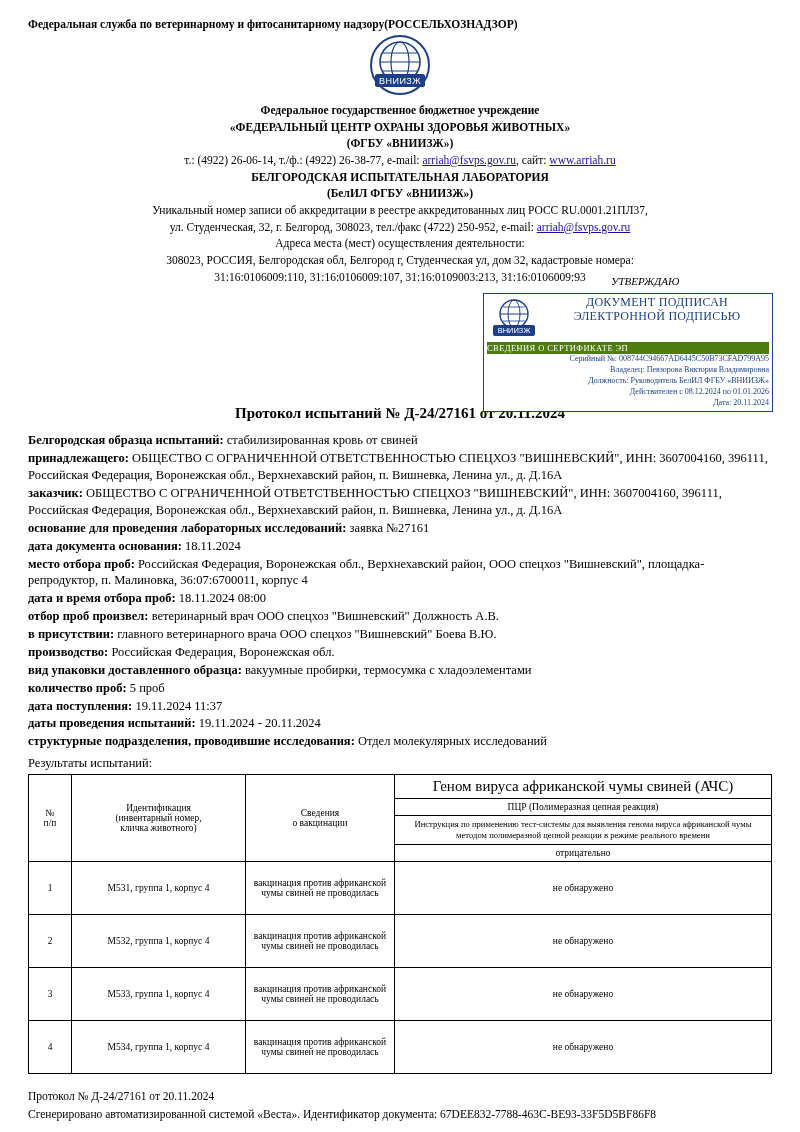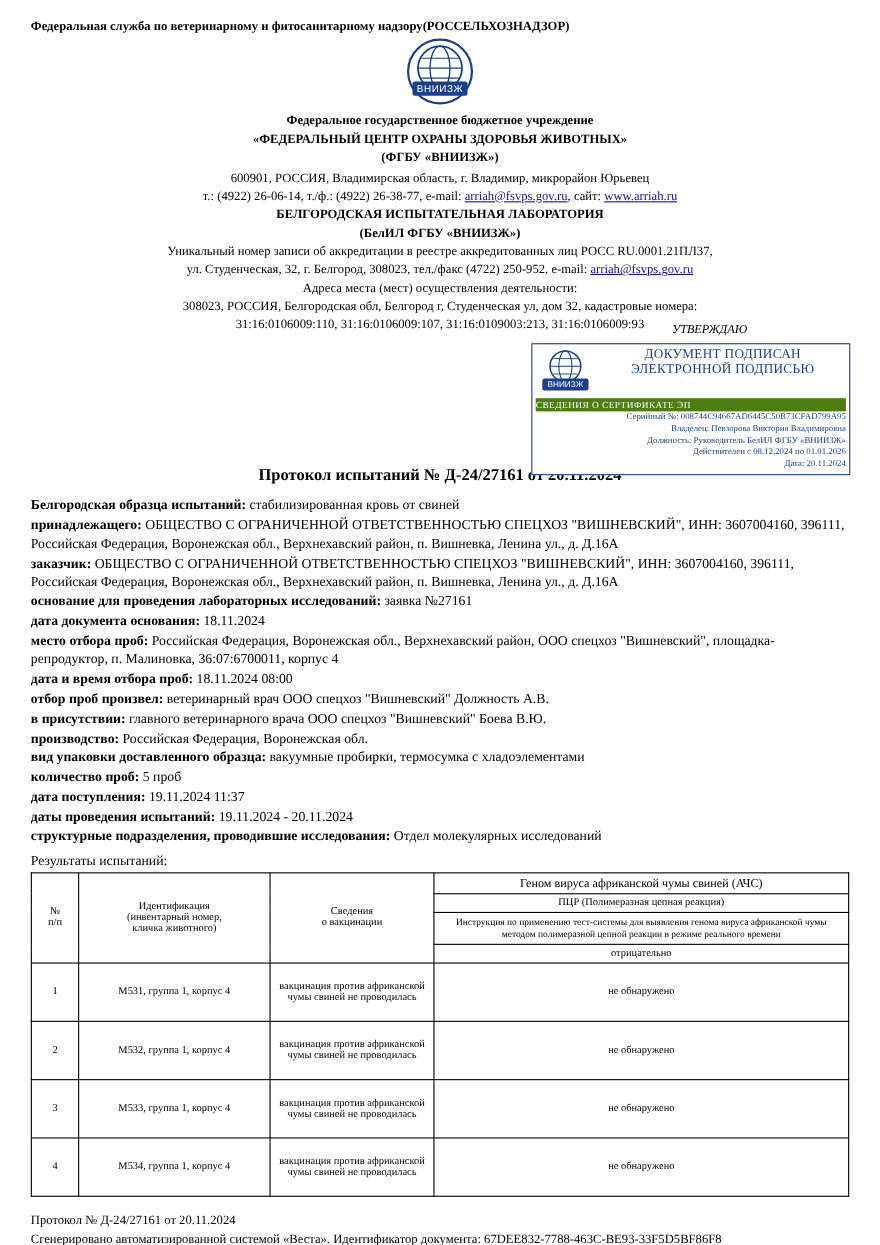--- a/index.html
+++ b/index.html
@@ -120,21 +120,21 @@
     border: 1px solid #000;
     padding: 3px 4px;
     text-align: center;
     vertical-align: middle;
   }
   table.res th { font-weight: normal; }
   .col-np { width: 34px; }
   .col-id { width: 165px; }
   .col-vac { width: 140px; }
   .cell-tall { height: 46px; }
-  .th-genome { font-size: 11px; }
+  .th-genome { font-size: 15px; }
   .th-instr { font-size: 8.6px; line-height: 1.3; }
 
   .footer {
     margin-top: 14px;
     font-size: 11.5px;
     line-height: 1.5;
   }
 </style>
 </head>
 <body>
@@ -155,21 +155,20 @@
         <rect x="6" y="40" width="50" height="13" rx="2" fill="#1b3f8b"></rect>
         <text x="31" y="50" font-family="Liberation Sans, sans-serif" font-size="9" fill="#ffffff" text-anchor="middle" letter-spacing="0.5">ВНИИЗЖ</text>
       </svg>
     </div>
   </div>
 
   <div class="org-line b">Федеральное государственное бюджетное учреждение</div>
   <div class="org-line b">«ФЕДЕРАЛЬНЫЙ ЦЕНТР ОХРАНЫ ЗДОРОВЬЯ ЖИВОТНЫХ»</div>
   <div class="org-line b">(ФГБУ «ВНИИЗЖ»)</div>
 
-  <div class="org-line addr-block">600901, РОССИЯ, Владимирская область, г. Владимир, микрорайон Юрьевец</div>
 
   <div class="org-line">
     <span>т.: (4922) 26-06-14, т./ф.: (4922) 26-38-77, e-mail: </span><a class="link" href="#">arriah@fsvps.gov.ru</a><span>, сайт: </span><a class="link" href="#">www.arriah.ru</a>
   </div>
 
   <div class="org-line b">БЕЛГОРОДСКАЯ ИСПЫТАТЕЛЬНАЯ ЛАБОРАТОРИЯ</div>
   <div class="org-line b">(БелИЛ ФГБУ «ВНИИЗЖ»)</div>
 
   <div class="org-line">Уникальный номер записи об аккредитации в реестре аккредитованных лиц РОСС RU.0001.21ПЛ37,</div>
 

